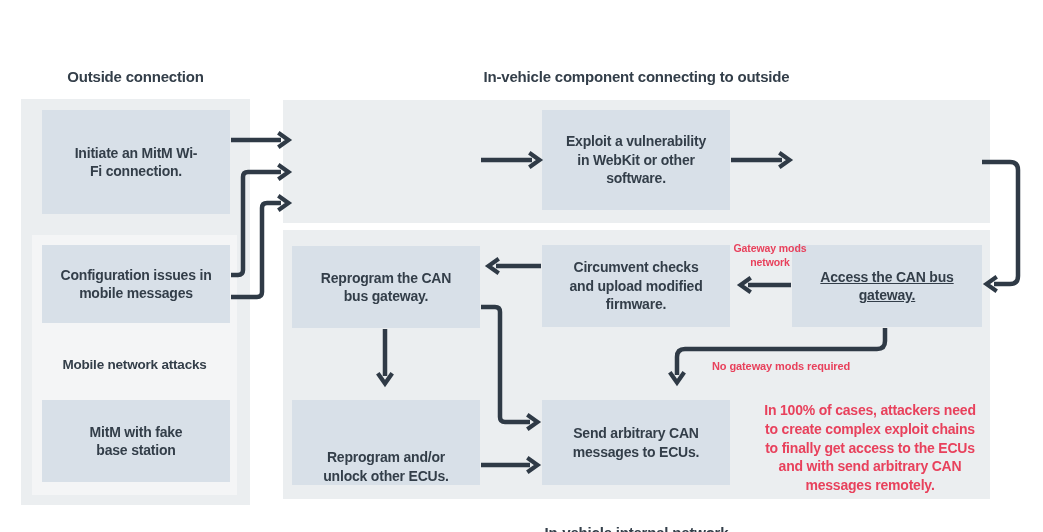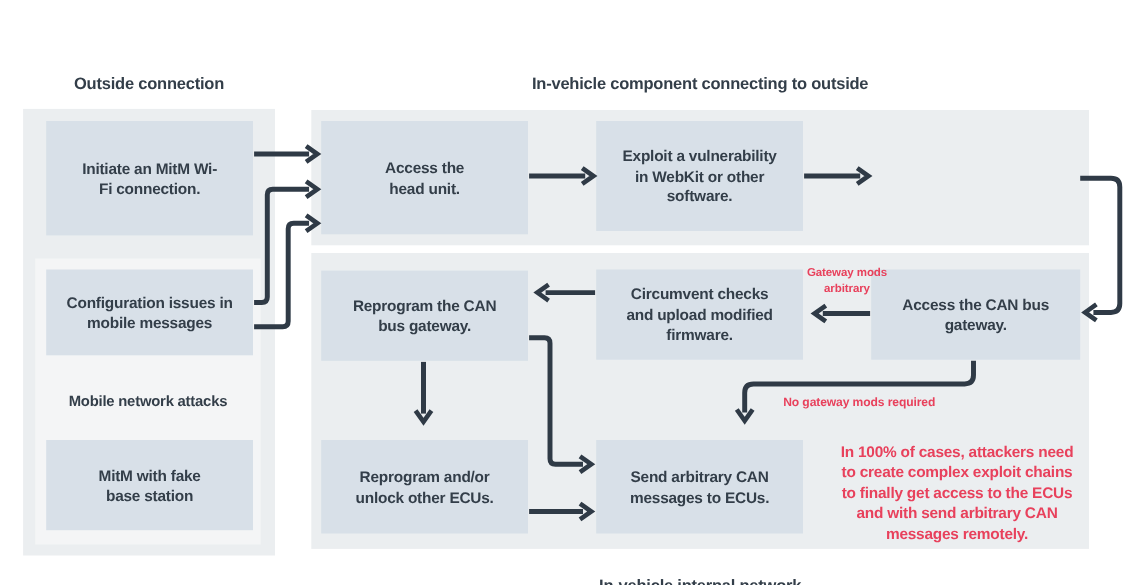--- a/index.html
+++ b/index.html
@@ -59,46 +59,43 @@
   <div class="abs node" style="left:42px;top:208px;width:188px;height:78px;">
     <span style="max-width:152px;">Configuration issues in mobile messages</span>
   </div>
   <div class="abs group-label" style="left:32px;top:320px;width:205px;">Mobile network attacks</div>
   <div class="abs node" style="left:42px;top:363px;width:188px;height:82px;">
     <span style="max-width:106px;">MitM with fake base station</span>
   </div>
 
   <div class="abs container" style="left:283px;top:63px;width:707px;height:123px;"></div>
 
-  <div class="abs node" style="left:292px;top:73px;width:188px;height:103px;">
-    <span style="max-width:92px;">Access the head unit.</span>
-  </div>
   <div class="abs node" style="left:542px;top:73px;width:188px;height:100px;">
     <span style="max-width:147px;">Exploit a vulnerability in WebKit or other software.</span>
   </div>
 
   <div class="abs container" style="left:283px;top:193px;width:707px;height:269px;"></div>
 
   <div class="abs node" style="left:292px;top:209px;width:188px;height:82px;">
     <span style="max-width:136px;">Reprogram the CAN bus gateway.</span>
   </div>
   <div class="abs node" style="left:542px;top:208px;width:188px;height:82px;">
     <span style="max-width:142px;">Circumvent checks and upload modified firmware.</span>
   </div>
   <div class="abs node" style="left:792px;top:208px;width:190px;height:82px;">
-    <span style="max-width:138px;">Access the CAN bus gateway.</span>
+    <span style="max-width:138px;text-decoration:underline;">Access the CAN bus gateway.</span>
   </div>
-  <div class="abs node" style="left:292px;top:363px;width:188px;height:85px;">
+  <div class="abs node" style="left:292px;top:363px;width:188px;height:85px;align-items:flex-end;">
     <span style="max-width:132px;">Reprogram and/or unlock other ECUs.</span>
   </div>
   <div class="abs node" style="left:542px;top:363px;width:188px;height:85px;">
     <span style="max-width:132px;">Send arbitrary CAN messages to ECUs.</span>
   </div>
 
-  <div class="abs redlab" style="left:733px;top:205px;width:74px;text-align:center;">Gateway mods arbitrary</div>
+  <div class="abs redlab" style="left:733px;top:205px;width:74px;text-align:center;">Gateway mods network</div>
   <div class="abs redlab" style="left:712px;top:322px;white-space:nowrap;font-size:11px;">No gateway mods required</div>
 
   <div class="abs note" style="left:752px;top:364px;width:236px;">
     <div>In 100% of cases, attackers need</div>
     <div>to create complex exploit chains</div>
     <div>to finally get access to the ECUs</div>
     <div>and with send arbitrary CAN</div>
     <div>messages remotely.</div>
   </div>
 

